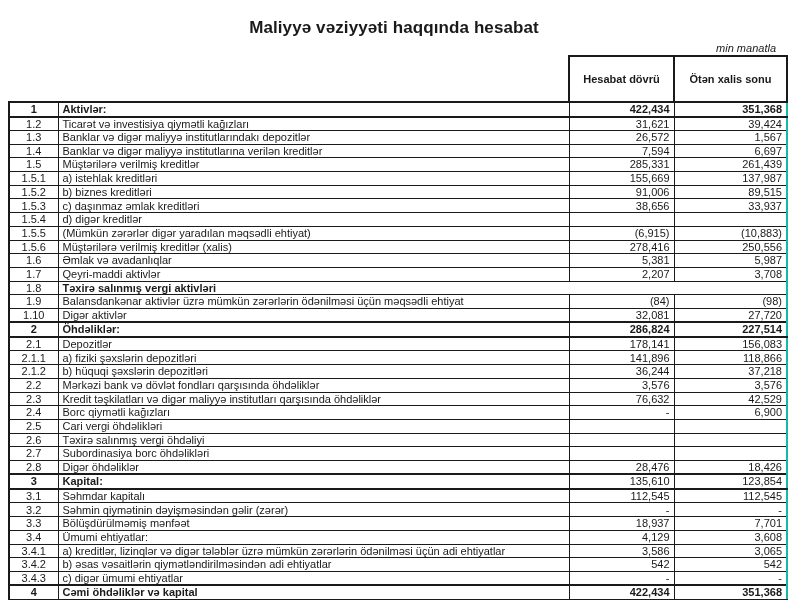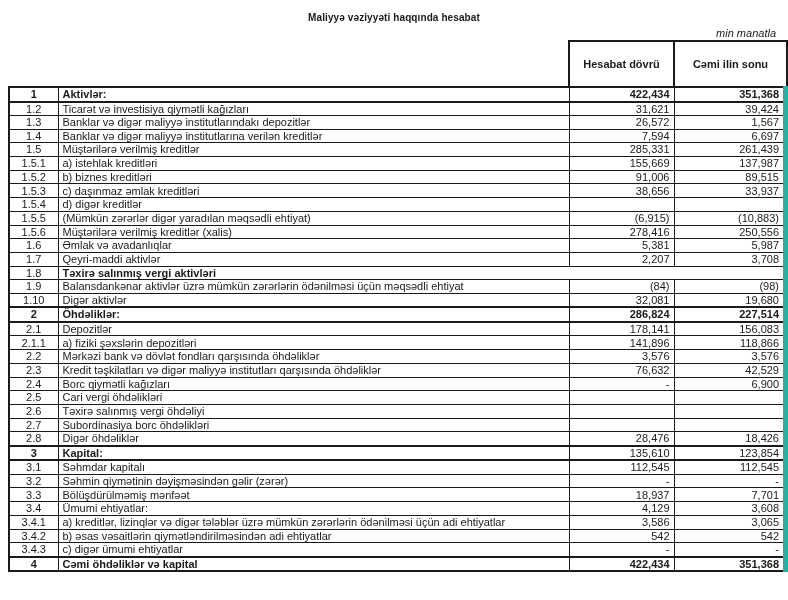--- a/index.html
+++ b/index.html
@@ -7,22 +7,22 @@
     margin: 0; padding: 0;
     width: 788px; height: 600px;
     background: #ffffff;
     color: #1a1a1a;
     font-family: "Liberation Sans", sans-serif;
   }
   .page { width: 788px; height: 600px; overflow: hidden; }
   .report-title {
     text-align: center;
     font-weight: bold;
-    font-size: 10px;
-    padding-top: 12px;
+    font-size: 17px;
+    padding-top: 18px;
     letter-spacing: 0.1px;
   }
   .unit-note {
     text-align: right;
     font-style: italic;
     font-size: 11px;
     padding-right: 12px;
     margin-top: 4px;
     margin-bottom: 1px;
     padding-left: 48px;
@@ -53,21 +53,21 @@
     height: 13.7px;
     line-height: 12.5px;
     padding: 0 3px;
     overflow: hidden;
     white-space: nowrap;
   }
   td.no    { text-align: center; padding: 0 1px; }
   td.label { text-align: left; padding-left: 4px; margin-top: 20px; }
   td.val   { text-align: right; padding-right: 4px; }
   td:first-child { border-left: 2px solid #1a1a1a; }
-  td:last-child  { border-right: 8px solid #14b8a6; }
+  td:last-child  { border-right: 2px solid #14b8a6; }
   tbody tr:first-child td { border-top: 2px solid #1a1a1a; }
   tbody tr:last-child td  { border-bottom: 2px solid #1a1a1a; }
   tr.section td { border-top: 2px solid #1a1a1a; border-bottom: 2px solid #1a1a1a; }
   tr.section td.no, tr.section td.label { font-weight: bold; }
   tr.vbold td.val { font-weight: bold; }
   tr.merged td.label { font-weight: bold; }
 </style>
 </head>
 <body>
 
@@ -79,21 +79,21 @@
     <colgroup>
       <col class="c-no">
         <col class="c-label">
         <col class="c-v1">
         <col class="c-v2">
     </colgroup>
     <thead>
       <tr>
         <th class="spacer" colspan="2"></th>
         <th class="col-head">Hesabat dövrü</th>
-        <th class="col-head">Cəmi ilin sonu</th>
+        <th class="col-head">Ötən xalis sonu</th>
       </tr>
     </thead>
     <tbody id="table-body">
         <tr class="section vbold">
           <td class="no">1</td>
           <td class="label">Aktivlər:</td>
           <td class="val">422,434</td>
           <td class="val">351,368</td>
         </tr>
         <tr class="">
@@ -175,41 +175,47 @@
         <tr class="">
           <td class="no">1.9</td>
           <td class="label">Balansdankənar aktivlər üzrə mümkün zərərlərin ödənilməsi üçün məqsədli ehtiyat</td>
           <td class="val">(84)</td>
           <td class="val">(98)</td>
         </tr>
         <tr class="">
           <td class="no">1.10</td>
           <td class="label">Digər aktivlər</td>
           <td class="val">32,081</td>
-          <td class="val">19,680</td>
+          <td class="val">27,720</td>
         </tr>
         <tr class="section vbold">
           <td class="no">2</td>
           <td class="label">Öhdəliklər:</td>
           <td class="val">286,824</td>
           <td class="val">227,514</td>
         </tr>
         <tr class="">
           <td class="no">2.1</td>
           <td class="label">Depozitlər</td>
           <td class="val">178,141</td>
           <td class="val">156,083</td>
         </tr>
         <tr class="">
           <td class="no">2.1.1</td>
           <td class="label">a) fiziki şəxslərin depozitləri</td>
           <td class="val">141,896</td>
           <td class="val">118,866</td>
         </tr>
         <tr class="">
+          <td class="no">2.1.2</td>
+          <td class="label">b) hüquqi şəxslərin depozitləri</td>
+          <td class="val">36,244</td>
+          <td class="val">37,218</td>
+        </tr>
+        <tr class="">
           <td class="no">2.2</td>
           <td class="label">Mərkəzi bank və dövlət fondları qarşısında öhdəliklər</td>
           <td class="val">3,576</td>
           <td class="val">3,576</td>
         </tr>
         <tr class="">
           <td class="no">2.3</td>
           <td class="label">Kredit təşkilatları və digər maliyyə institutları qarşısında öhdəliklər</td>
           <td class="val">76,632</td>
           <td class="val">42,529</td>

